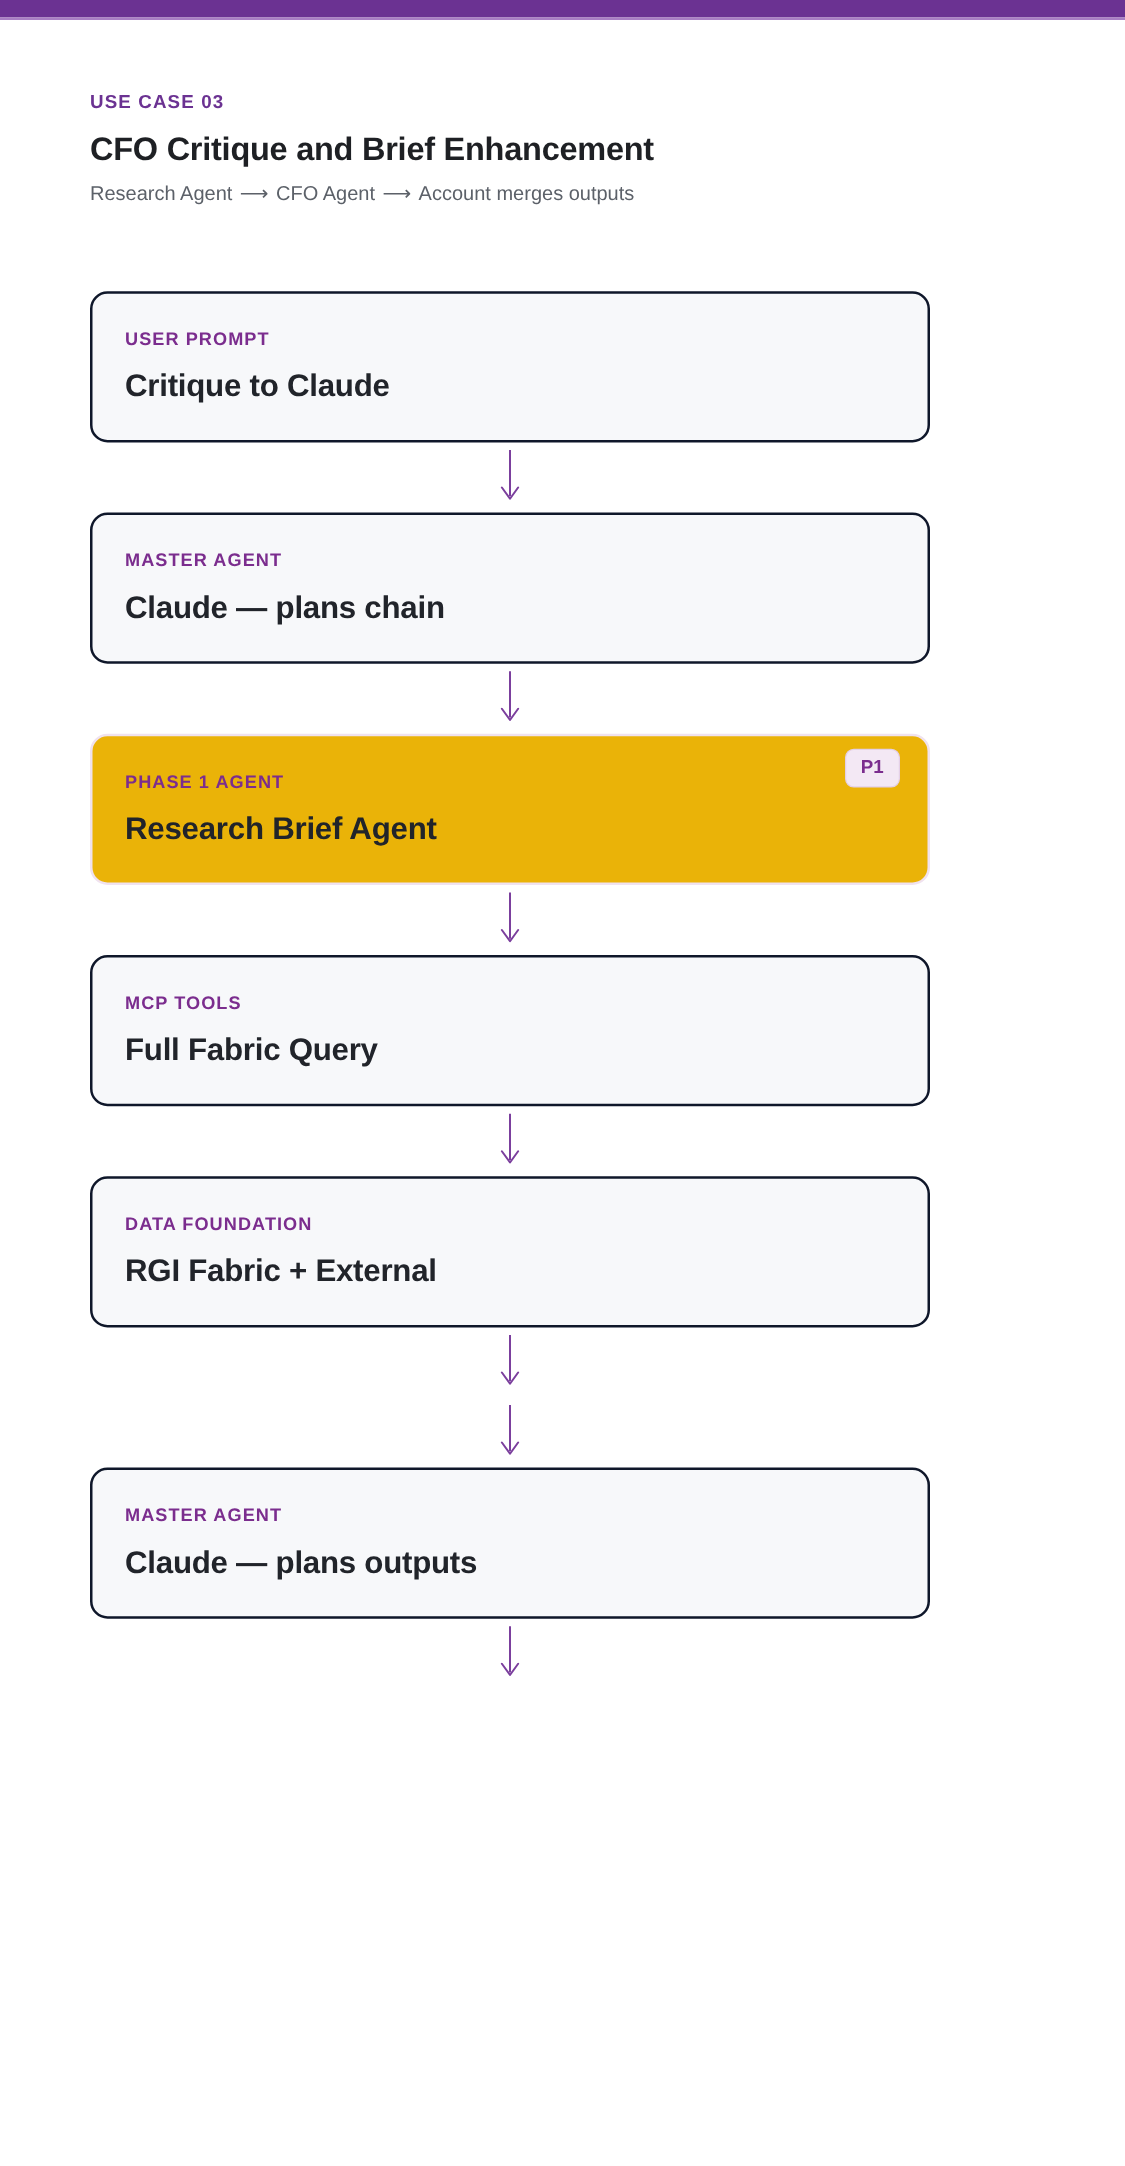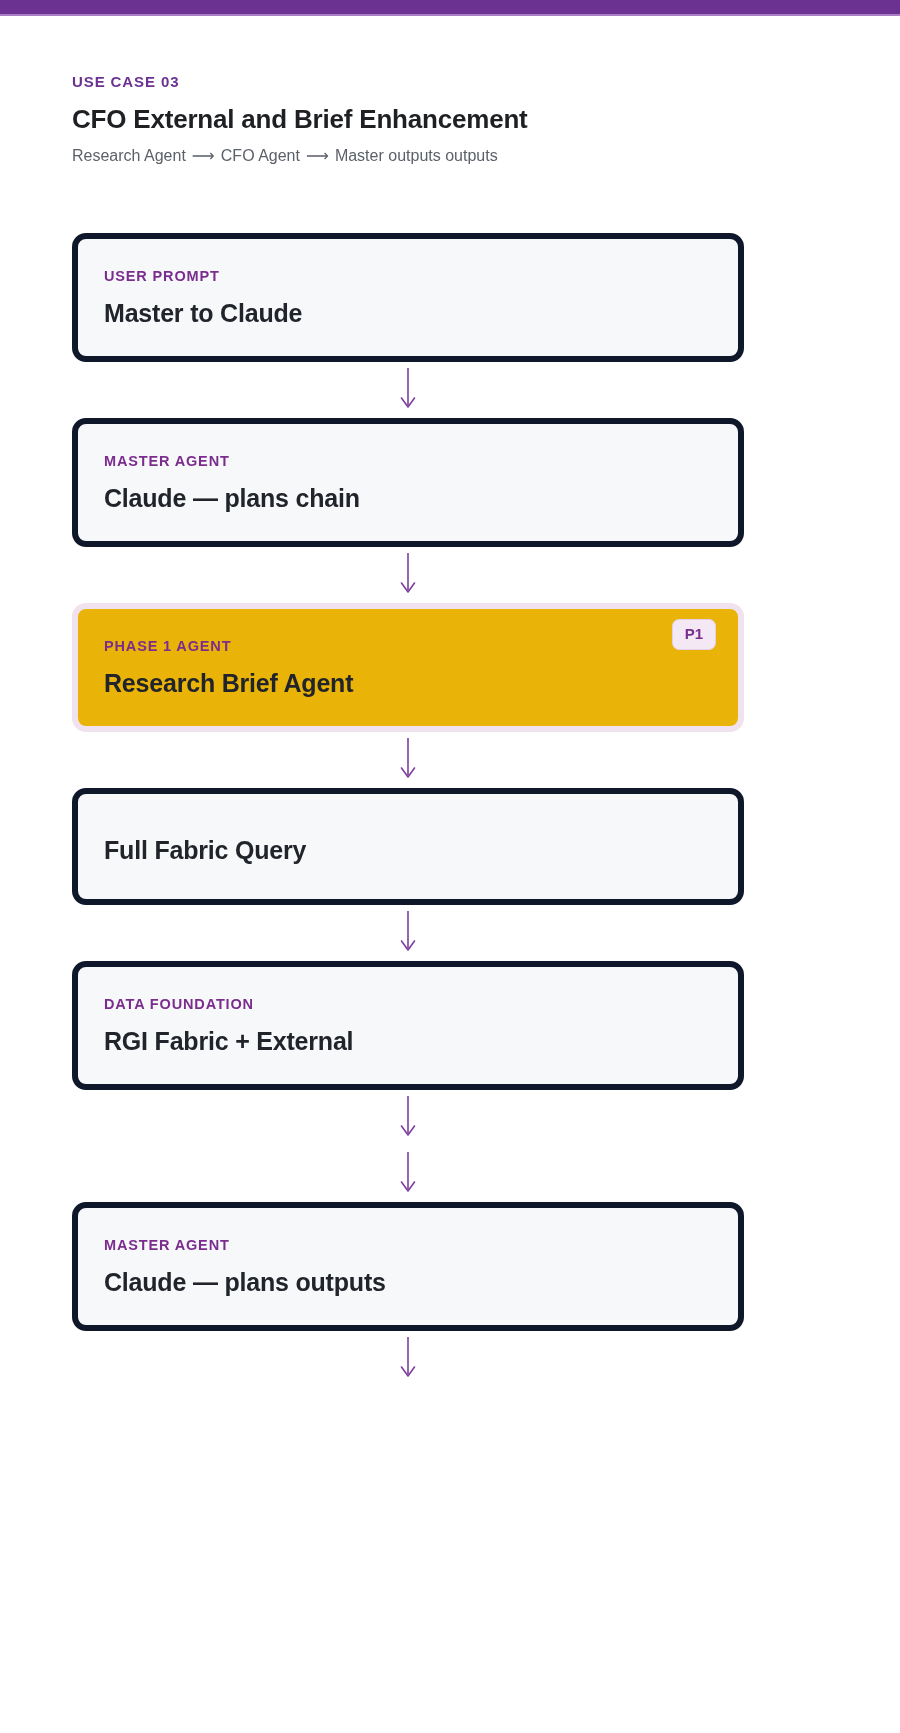--- a/index.html
+++ b/index.html
@@ -76,21 +76,21 @@
     position: absolute;
     left: 72px;
     top: 233px;
     width: 672px;
   }
 
   .card {
     position: relative;
     width: 672px;
     border-radius: 14px;
-    border: 6px solid #0f172a;
+    border: 2px solid #0f172a;
     background: #F7F8FA;
     padding: 28px 26px 26px 26px;
     min-height: 117px;
   }
   .card.phase {
     background: #eab308;
     border-color: #F0E2EF;
   }
 
   .card-label {
@@ -139,30 +139,30 @@
 </head>
 <body>
 
 <div class="page">
 
   <div class="topbar"></div>
   <div class="topbar-underline"></div>
 
   <div class="header">
     <div class="eyebrow">USE CASE 03</div>
-    <div class="title">CFO External and Brief Enhancement</div>
+    <div class="title">CFO Critique and Brief Enhancement</div>
     <div class="subtitle">
-      <span>Research Agent</span><span class="arrow">⟶</span><span>CFO Agent</span><span class="arrow">⟶</span><span>Master outputs outputs</span>
+      <span>Research Agent</span><span class="arrow">⟶</span><span>CFO Agent</span><span class="arrow">⟶</span><span>Account merges outputs</span>
     </div>
   </div>
 
   <div class="flow" id="flow-container">
       <div class="card">
         <div class="card-label">USER PROMPT</div>
-        <div class="card-title">Master to Claude</div>
+        <div class="card-title">Critique to Claude</div>
       </div>
       <div class="connector">
         <svg width="22" height="46" viewBox="0 0 22 46">
           <path d="M11 1 L11 38" stroke="#7B3F9D" stroke-width="1.6" fill="none"></path>
           <path d="M4.5 31 L11 40 L17.5 31" stroke="#7B3F9D" stroke-width="1.6" fill="none" stroke-linecap="round" stroke-linejoin="round"></path>
         </svg>
       </div>
       <div class="card">
         <div class="card-label">MASTER AGENT</div>
         <div class="card-title">Claude — plans chain</div>
@@ -178,20 +178,21 @@
         <div class="card-title">Research Brief Agent</div>
         <div class="badge">P1</div>
       </div>
       <div class="connector">
         <svg width="22" height="46" viewBox="0 0 22 46">
           <path d="M11 1 L11 38" stroke="#7B3F9D" stroke-width="1.6" fill="none"></path>
           <path d="M4.5 31 L11 40 L17.5 31" stroke="#7B3F9D" stroke-width="1.6" fill="none" stroke-linecap="round" stroke-linejoin="round"></path>
         </svg>
       </div>
       <div class="card">
+        <div class="card-label">MCP TOOLS</div>
         <div class="card-title">Full Fabric Query</div>
       </div>
       <div class="connector">
         <svg width="22" height="46" viewBox="0 0 22 46">
           <path d="M11 1 L11 38" stroke="#7B3F9D" stroke-width="1.6" fill="none"></path>
           <path d="M4.5 31 L11 40 L17.5 31" stroke="#7B3F9D" stroke-width="1.6" fill="none" stroke-linecap="round" stroke-linejoin="round"></path>
         </svg>
       </div>
       <div class="card">
         <div class="card-label">DATA FOUNDATION</div>

